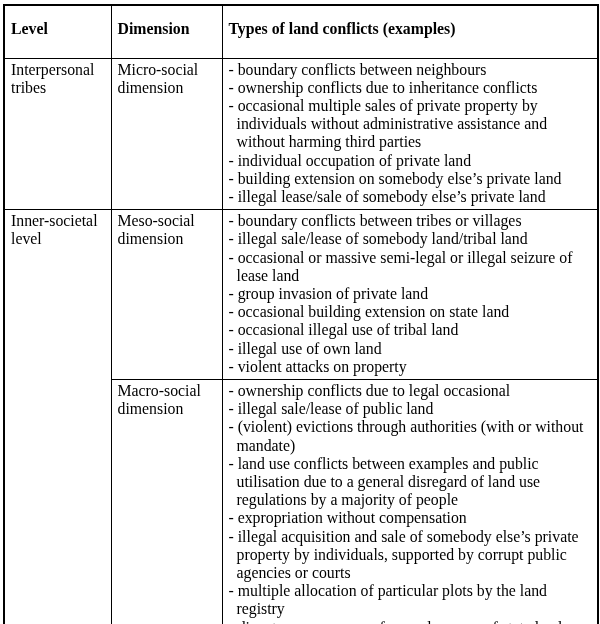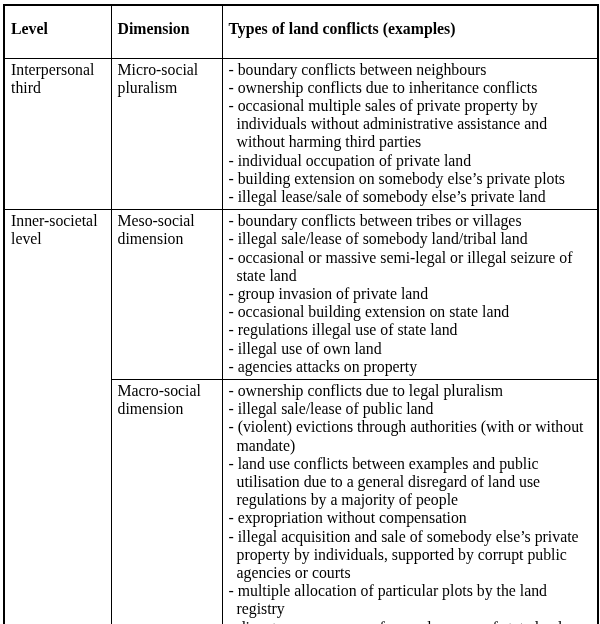--- a/index.html
+++ b/index.html
@@ -55,57 +55,57 @@
   </colgroup>
   <thead>
     <tr>
       <th>Level</th>
       <th>Dimension</th>
       <th>Types of land conflicts (examples)</th>
     </tr>
   </thead>
   <tbody>
     <tr class="r1">
-      <td>Interpersonal third</td>
-      <td>Micro-social pluralism</td>
+      <td>Interpersonal tribes</td>
+      <td>Micro-social dimension</td>
       <td>
         <div>
 
         <div class="item">- boundary conflicts between neighbours</div>
             <div class="item">- ownership conflicts due to inheritance conflicts</div>
             <div class="item">- occasional multiple sales of private property by individuals without administrative assistance and without harming third parties</div>
             <div class="item">- individual occupation of private land</div>
-            <div class="item">- building extension on somebody else’s private plots</div>
+            <div class="item">- building extension on somebody else’s private land</div>
             <div class="item">- illegal lease/sale of somebody else’s private land</div>
           </div>
       </td>
     </tr>
     <tr class="r2">
       <td rowspan="2">Inner-societal level</td>
       <td>Meso-social dimension</td>
       <td>
         <div>
 
         <div class="item">- boundary conflicts between tribes or villages</div>
             <div class="item">- illegal sale/lease of somebody land/tribal land</div>
-            <div class="item">- occasional or massive semi-legal or illegal seizure of state land</div>
+            <div class="item">- occasional or massive semi-legal or illegal seizure of lease land</div>
             <div class="item">- group invasion of private land</div>
             <div class="item">- occasional building extension on state land</div>
-            <div class="item">- regulations illegal use of state land</div>
+            <div class="item">- occasional illegal use of tribal land</div>
             <div class="item">- illegal use of own land</div>
-            <div class="item">- agencies attacks on property</div>
+            <div class="item">- violent attacks on property</div>
           </div>
       </td>
     </tr>
     <tr class="r3">
       <td>Macro-social dimension</td>
       <td>
         <div>
 
-        <div class="item">- ownership conflicts due to legal pluralism</div>
+        <div class="item">- ownership conflicts due to legal occasional</div>
             <div class="item">- illegal sale/lease of public land</div>
             <div class="item">- (violent) evictions through authorities (with or without mandate)</div>
             <div class="item">- land use conflicts between examples and public utilisation due to a general disregard of land use regulations by a majority of people</div>
             <div class="item">- expropriation without compensation</div>
             <div class="item">- illegal acquisition and sale of somebody else’s private property by individuals, supported by corrupt public agencies or courts</div>
             <div class="item">- multiple allocation of particular plots by the land registry</div>
             <div class="item">- dispute over revenues from sale or use of state land</div>
           </div>
       </td>
     </tr>

